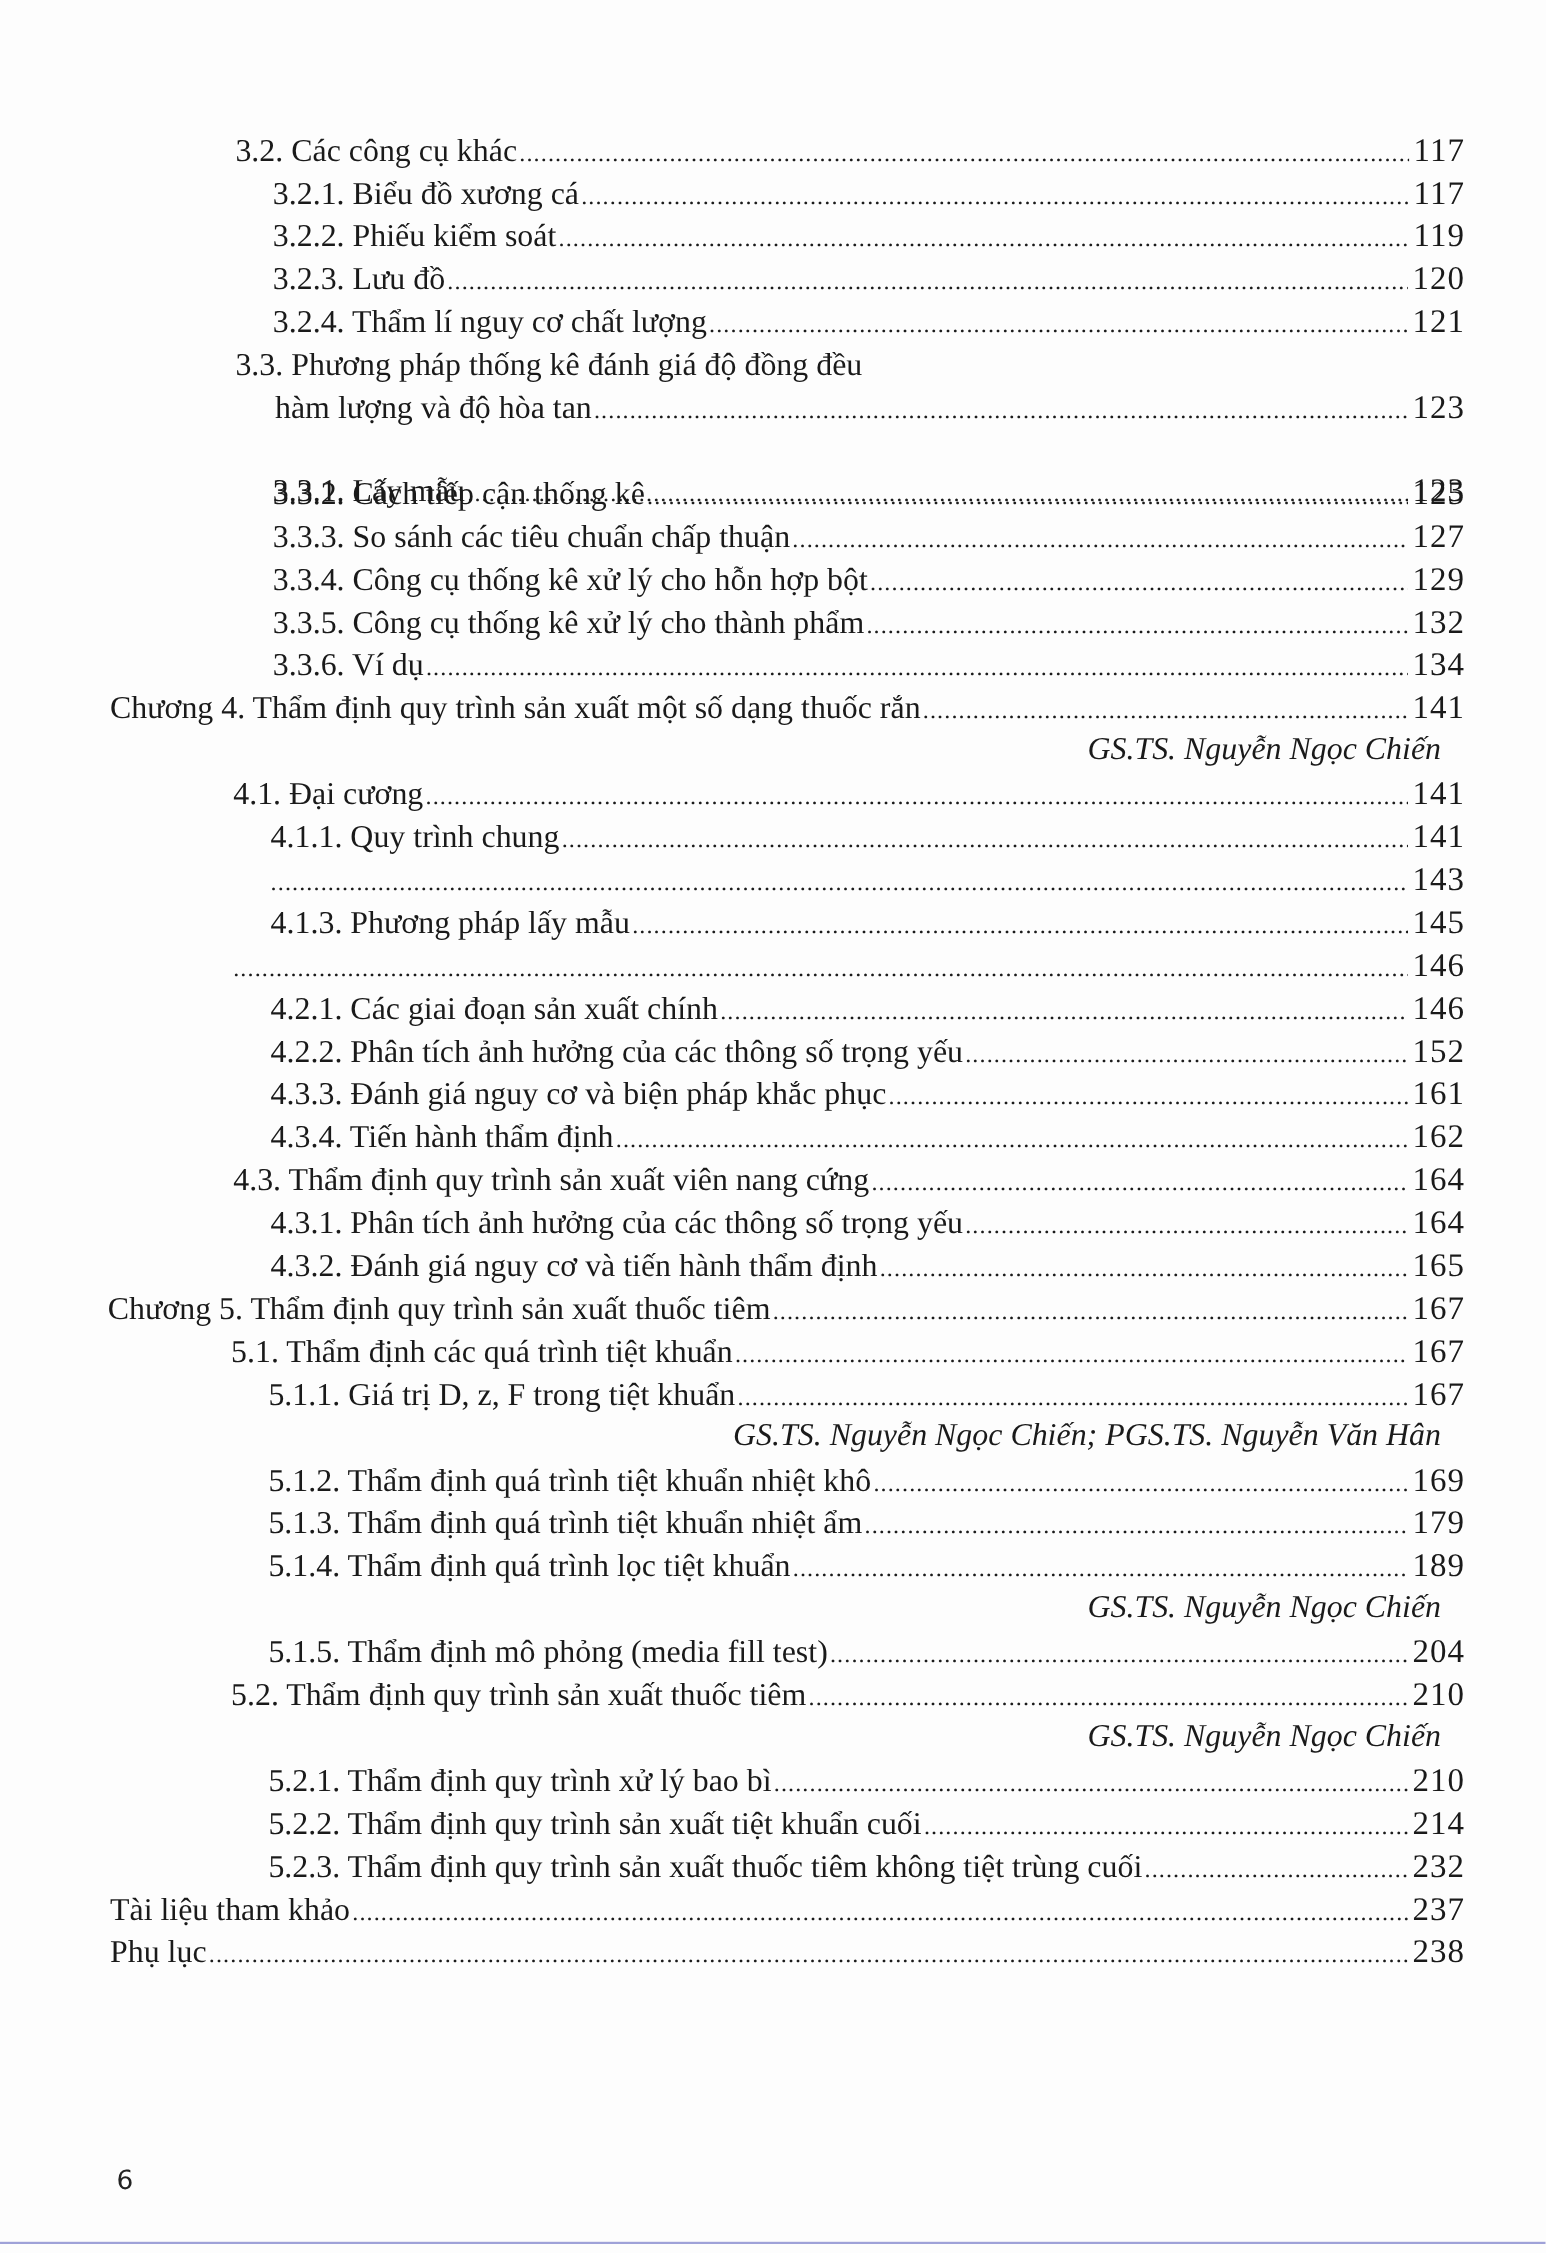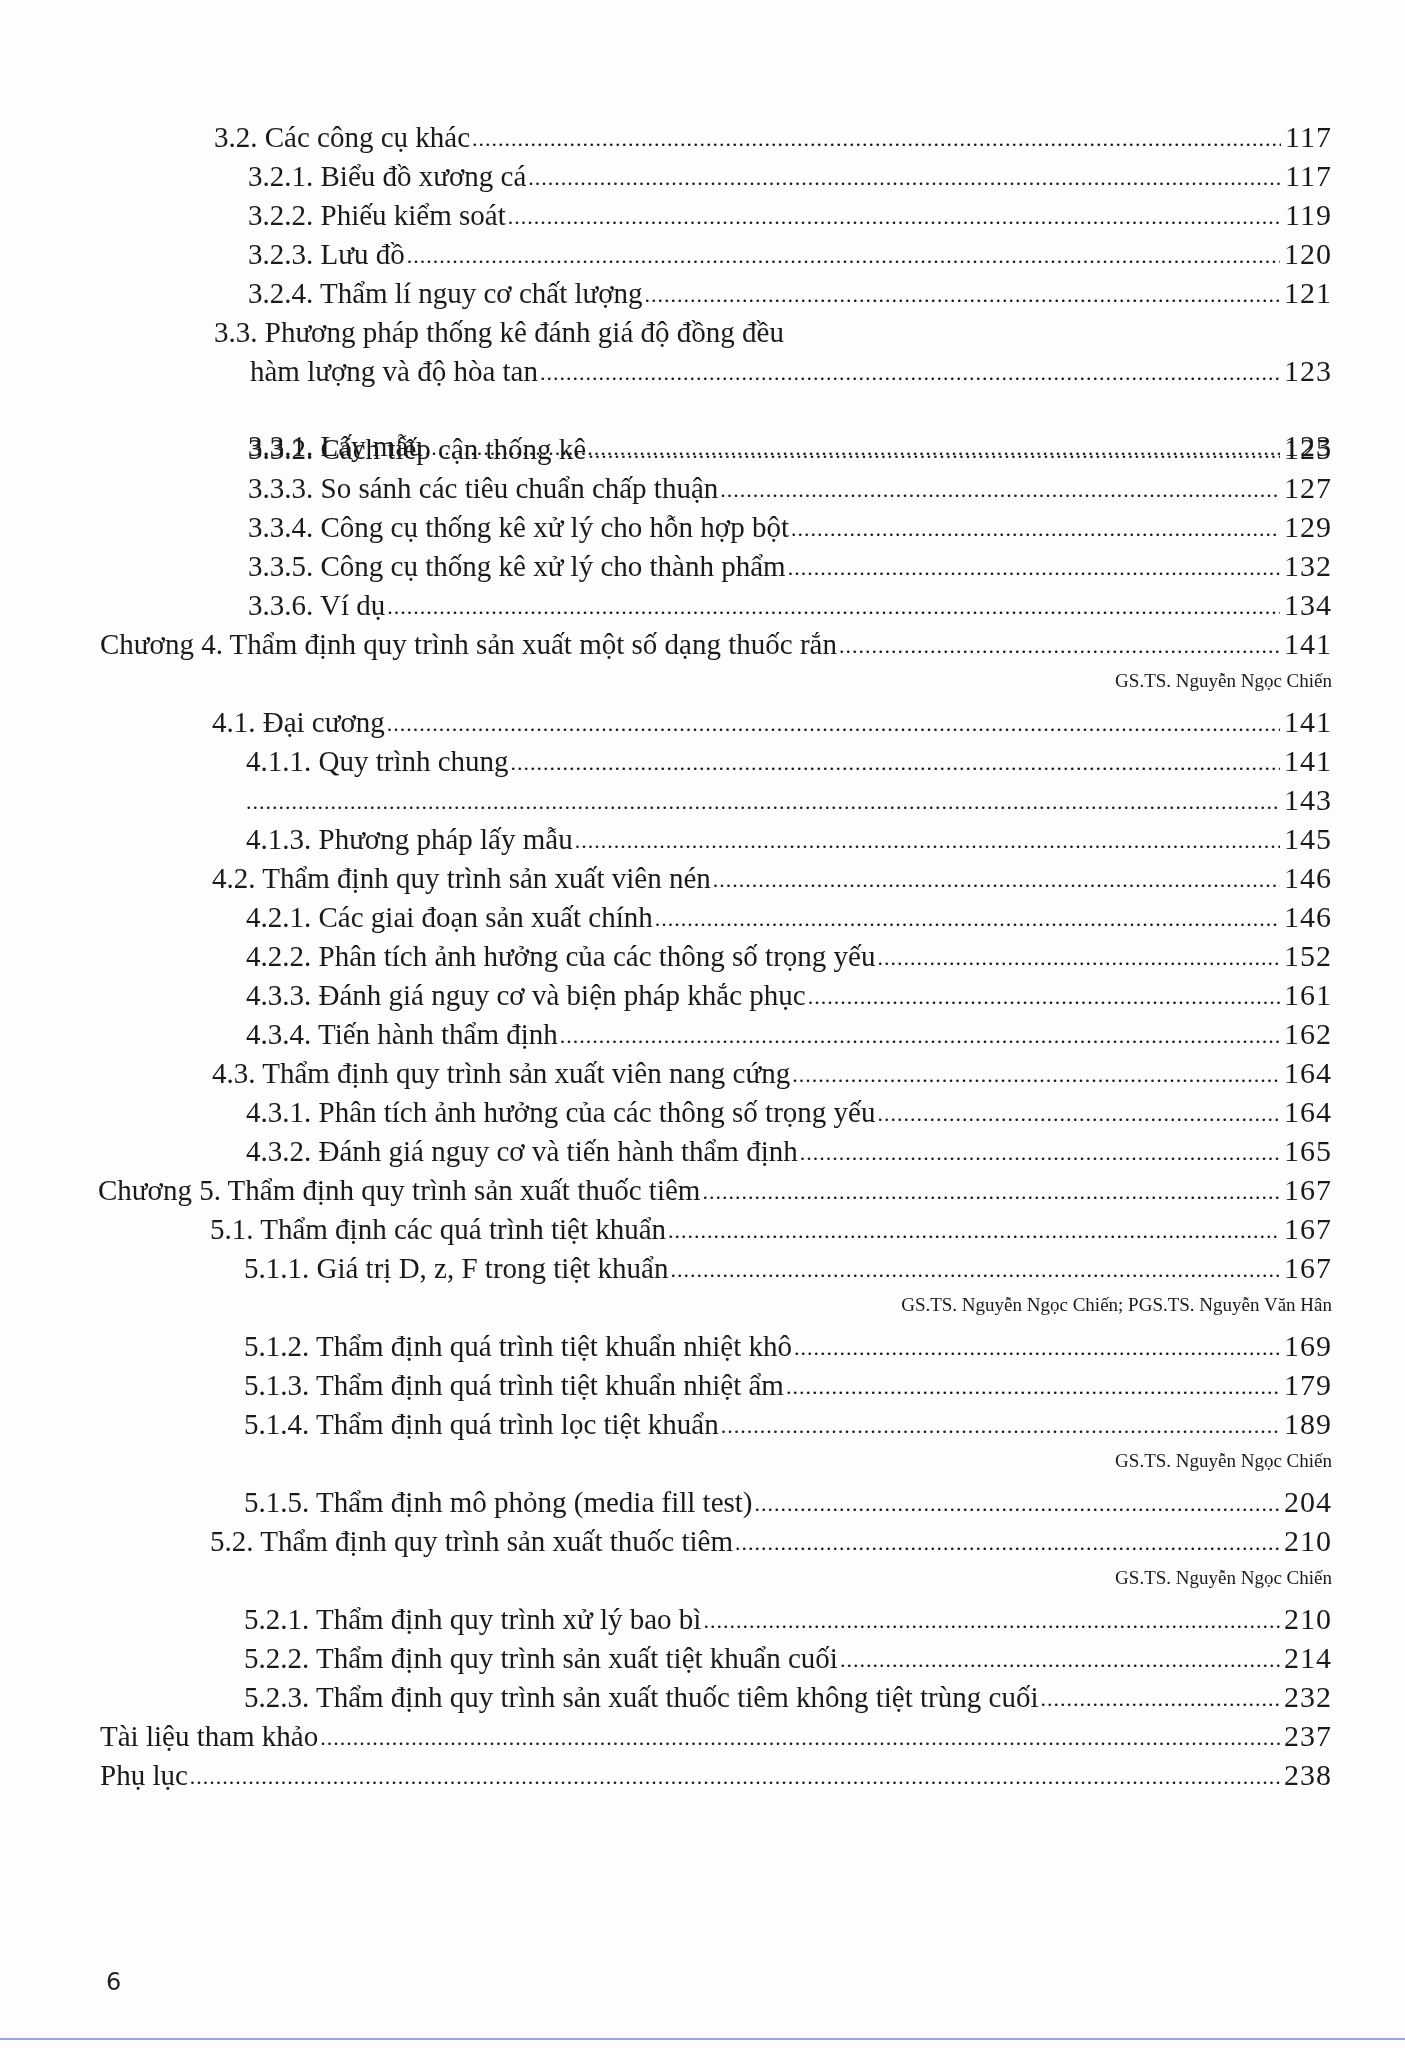--- a/index.html
+++ b/index.html
@@ -18,21 +18,21 @@
     .row .leader {
       flex: 1 1 auto; overflow: hidden; height: 38px; position: relative;
     }
     .row .leader::after {
       content: "..................................................................................................................................................................................................................................................";
       position: absolute; left: 0; bottom: 6px; letter-spacing: 1px; font-size: 22px; line-height: 22px;
     }
     .row .page { flex: 0 0 auto; padding-left: 4px; font-size: 30px; letter-spacing: 1px; }
     .row.plain { justify-content: flex-start; }
     .author {
-      position: absolute; right: 73px; font-size: 19px; line-height: 38px; white-space: nowrap;
+      position: absolute; right: 95px; font-style: italic; font-size: 29px; line-height: 38px; white-space: nowrap;
     }
     .folio {
       position: absolute; left: 106px; top: 1968px; font-family: "DejaVu Sans", sans-serif; font-size: 24px; color: #222;
     }
     .bottom-rule {
       position: absolute; left: 0; right: 0; top: 2038px; height: 2px; background: #9fa2d8;
     }
   </style>
 </head>
 <body>
@@ -119,21 +119,20 @@
     <div class="row" style="left: 246px; top: 779px; width: 1086px;">
       <span class="leader"></span>
       <span class="page">143</span>
     </div>
     <div class="row" style="left: 246px; top: 818px; width: 1086px;">
       <span class="title">4.1.3. Phương pháp lấy mẫu</span>
       <span class="leader"></span>
       <span class="page">145</span>
     </div>
     <div class="row" style="left: 212px; top: 857px; width: 1120px;">
-      <span class="title">4.2. Thẩm định quy trình sản xuất viên nén</span>
       <span class="leader"></span>
       <span class="page">146</span>
     </div>
     <div class="row" style="left: 246px; top: 896px; width: 1086px;">
       <span class="title">4.2.1. Các giai đoạn sản xuất chính</span>
       <span class="leader"></span>
       <span class="page">146</span>
     </div>
     <div class="row" style="left: 246px; top: 935px; width: 1086px;">
       <span class="title">4.2.2. Phân tích ảnh hưởng của các thông số trọng yếu</span>

